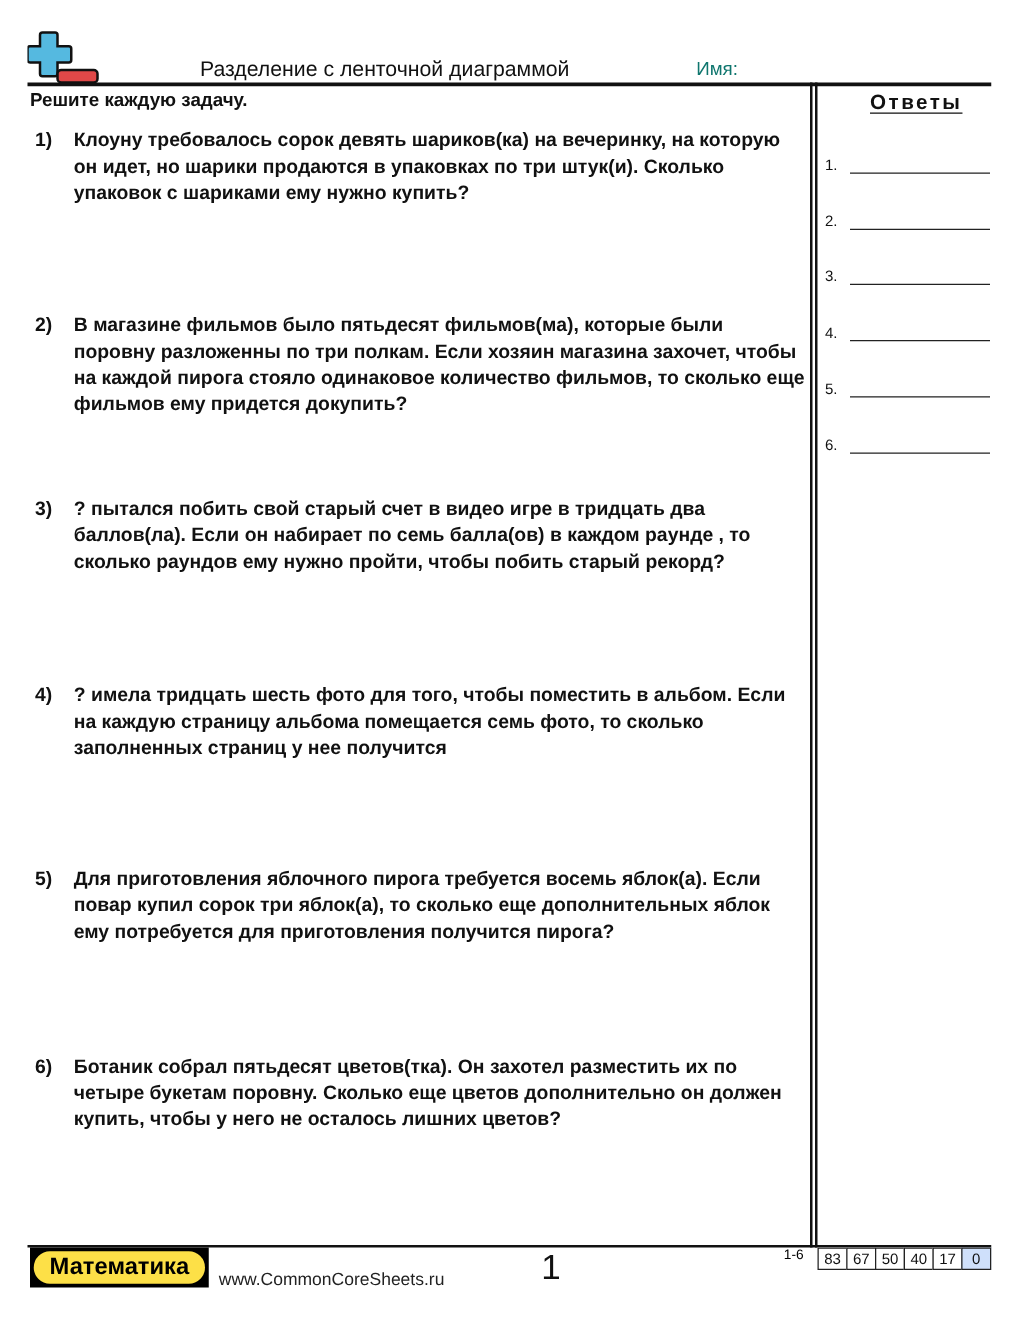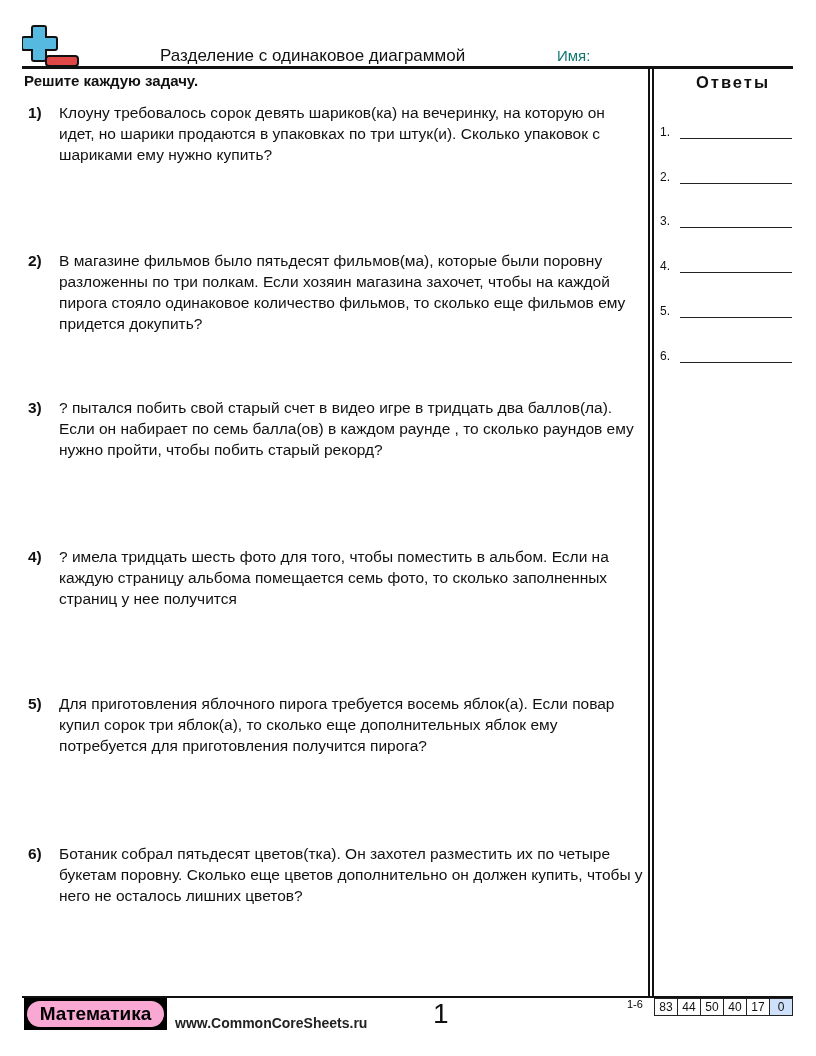--- a/index.html
+++ b/index.html
@@ -15,51 +15,51 @@
 
   
   .vdiv1 { left: 648px; top: 66px; width: 2px; height: 932px; background: #111; }
   .vdiv2 { left: 652px; top: 66px; width: 2px; height: 932px; background: #111; }
 
   .instructions { left: 24px; top: 72px; font-size: 15px; font-weight: bold; }
 
   
   .problem { left: 24px; width: 620px; display: flex; font-size: 15.5px; line-height: 21px; }
   .problem .num { width: 31px; flex: none; font-weight: bold; text-align: left; padding-left: 4px; }
-  .problem .text { flex: 1; }
+  .problem .text { flex: 1; font-weight: bold; }
 
   
   .answers-title { left: 696px; top: 73px; font-size: 16.5px; font-weight: bold;
-                   letter-spacing: 2px; text-underline-offset: 3px; }
+                   letter-spacing: 2px; text-decoration: underline; text-underline-offset: 3px; }
   .answer-row { left: 660px; width: 132px; height: 20px; }
   .answer-row .alabel { position: absolute; left: 0; bottom: 0; font-size: 12px; }
   .answer-row .aline { position: absolute; left: 20px; right: 0; bottom: 0; height: 1.5px; background: #222; }
 
   
   .bottom-rule { left: 22px; top: 996px; width: 771px; height: 2px; background: #111; }
   .brand { left: 24px; top: 998px; width: 143px; height: 32px; background: #000; }
-  .brand-pill { position: absolute; left: 3px; top: 3px; right: 3px; bottom: 3px; background: #f9a8d4;
+  .brand-pill { position: absolute; left: 3px; top: 3px; right: 3px; bottom: 3px; background: #fde047;
                 border-radius: 16px; display: flex; align-items: center; justify-content: center;
                 font-size: 19px; font-weight: bold; color: #000; }
-  .site { left: 175px; top: 1015px; font-size: 14px; color: #222; font-weight: bold; }
+  .site { left: 175px; top: 1015px; font-size: 14px; color: #222; }
   .page-num { left: 433px; top: 998px; font-size: 28px; color: #111; }
   .range { left: 627px; top: 998px; font-size: 11px; color: #000000; }
   .scores { left: 655px; top: 998px; display: flex; }
   .score { width: 22px; height: 16px; border: 1px solid #222; margin-left: -1px; font-size: 12px;
            display: flex; align-items: center; justify-content: center; color: #111; background: #fff; }
   .score.hl { background: #cfe0fb; }
 </style>
 </head>
 <body>
 
 <svg class="abs logo" viewBox="0 0 58 44">
   <path d="M12 2 h10 a2 2 0 0 1 2 2 v9 h9 a2 2 0 0 1 2 2 v9 a2 2 0 0 1 -2 2 h-9 v9 a2 2 0 0 1 -2 2 h-10 a2 2 0 0 1 -2 -2 v-9 h-8 a2 2 0 0 1 -2 -2 v-9 a2 2 0 0 1 2 -2 h8 v-9 a2 2 0 0 1 2 -2 z" fill="#55b9e0" stroke="#111" stroke-width="2"></path>
   <rect x="24" y="32" width="32" height="10" rx="3" fill="#e04848" stroke="#111" stroke-width="2"></rect>
 </svg>
-<div class="abs title">Разделение с одинаковое диаграммой</div>
+<div class="abs title">Разделение с ленточной диаграммой</div>
 <div class="abs name-label">Имя:</div>
 <div class="abs top-rule"></div>
 
 <div class="abs vdiv1"></div>
 <div class="abs vdiv2"></div>
 
 <div class="abs instructions">Решите каждую задачу.</div>
 
 <div class="abs problem" style="top:102px;">
   <span class="num">1)</span>
@@ -114,18 +114,18 @@
 
 <div class="abs bottom-rule"></div>
 <div class="abs brand">
   <div class="brand-pill">Математика</div>
 </div>
 <div class="abs site">www.CommonCoreSheets.ru</div>
 <div class="abs page-num">1</div>
 <div class="abs range">1-6</div>
 <div class="abs scores">
   <div class="score">83</div>
-  <div class="score">44</div>
+  <div class="score">67</div>
   <div class="score">50</div>
   <div class="score">40</div>
   <div class="score">17</div>
   <div class="score hl">0</div>
 </div>
 
 </body></html>

